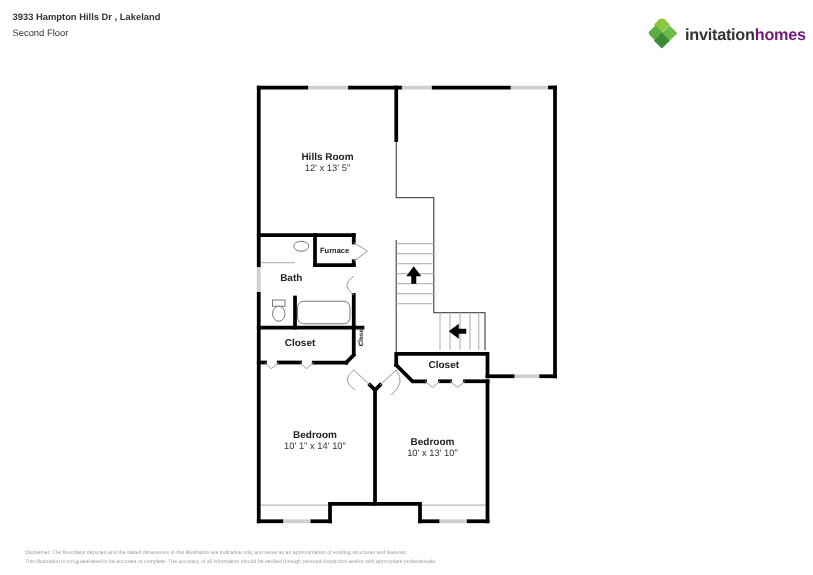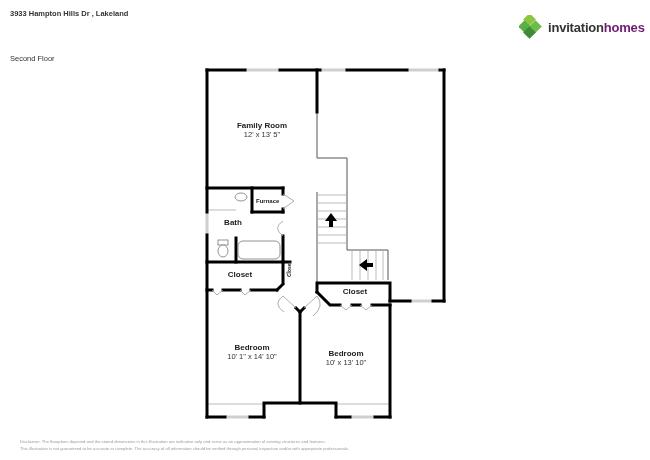--- a/index.html
+++ b/index.html
@@ -12,21 +12,21 @@
   svg.plan { position:absolute; left:0; top:0; }
   .lbl { position:absolute; text-align:center; color:#222; transform:translateX(-50%); white-space:nowrap; }
   .lbl .nm { font-weight:bold; font-size:8px; }
   .lbl .dm { font-size:7.5px; color:#333; }
   .small { position:absolute; font-size:6px; font-weight:bold; color:#222; }
 </style>
 </head>
 <body>
 
 <div class="hdr" style="top:9px;font-weight:bold;">3933 Hampton Hills Dr , Lakeland</div>
-<div class="hdr" style="top:22px;margin-top:32px;">Second Floor</div>
+<div class="hdr" style="top:22px;">Second Floor</div>
 
 <div class="logo">
   <svg width="24" height="24" viewBox="0 0 24 24">
     <rect x="6" y="0" width="9" height="9" transform="rotate(45 10.5 4.5)" fill="#8cc63f"></rect>
     <rect x="1" y="7" width="9" height="9" transform="rotate(45 5.5 11.5)" fill="#5aae45"></rect>
     <rect x="12" y="7" width="9" height="9" transform="rotate(45 16.5 11.5)" fill="#6dbb4a"></rect>
     <rect x="6" y="13" width="9" height="9" transform="rotate(45 10.5 17.5)" fill="#3f8a36"></rect>
   </svg>
   <span class="logo-text"><span style="font-weight:bold;color:#333;">invitation</span><span class="homes">homes</span></span>
 </div>
@@ -133,21 +133,21 @@
   </g>
   <g stroke="#777" stroke-width="0.8" fill="#fff">
     <ellipse cx="241" cy="197" rx="6" ry="4"></ellipse>
     <rect x="218" y="240" width="10" height="5"></rect>
     <ellipse cx="223" cy="251" rx="5" ry="6"></ellipse>
     <rect x="238" y="241" width="42" height="18" rx="5"></rect>
   </g>
 </svg>
 
 <div class="lbl" style="left:262px; top:121px;">
-  <div class="nm">Family Room</div>
+  <div class="nm">Hills Room</div>
   <div class="dm">12' x 13' 5"</div>
 </div>
 <div class="lbl" style="left:233px; top:218px;">
   <div class="nm">Bath</div>
 </div>
 <div class="small" style="left:256px; top:198px;">Furnace</div>
 <div class="lbl" style="left:240px; top:270px;">
   <div class="nm">Closet</div>
 </div>
 <div class="small" style="left:286px; top:277px; transform:rotate(-90deg); transform-origin:left top; font-size:5px;">Closet</div>

